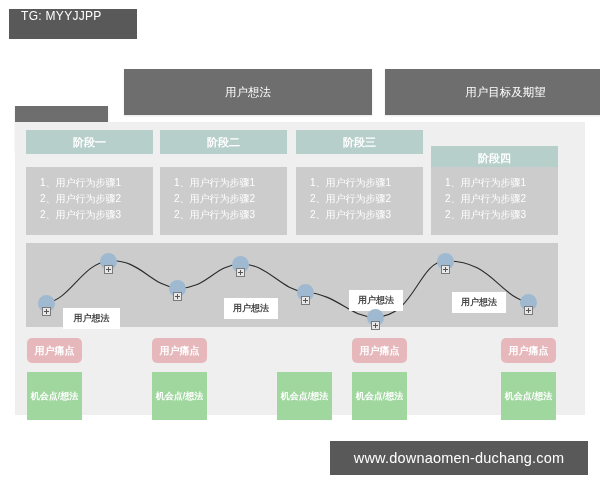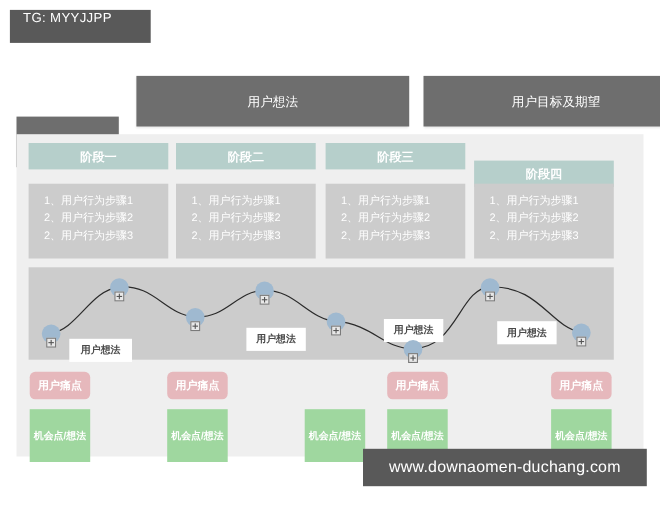--- a/index.html
+++ b/index.html
@@ -20,21 +20,21 @@
     color:#ffffff;
     font-size:12px;
     display:flex;
     padding-left:12px;
     box-sizing:border-box;
     letter-spacing:.3px;
   }
 
   
   .url-plate{
-    position:absolute;left:330px;top:408px;
+    position:absolute;left:330px;top:441px;
     width:258px;height:34px;
     background:#595959;
     color:#ffffff;
     font-size:14.5px;
     display:flex;align-items:center;justify-content:center;
     box-sizing:border-box;
     letter-spacing:.2px;
   }
 
   

